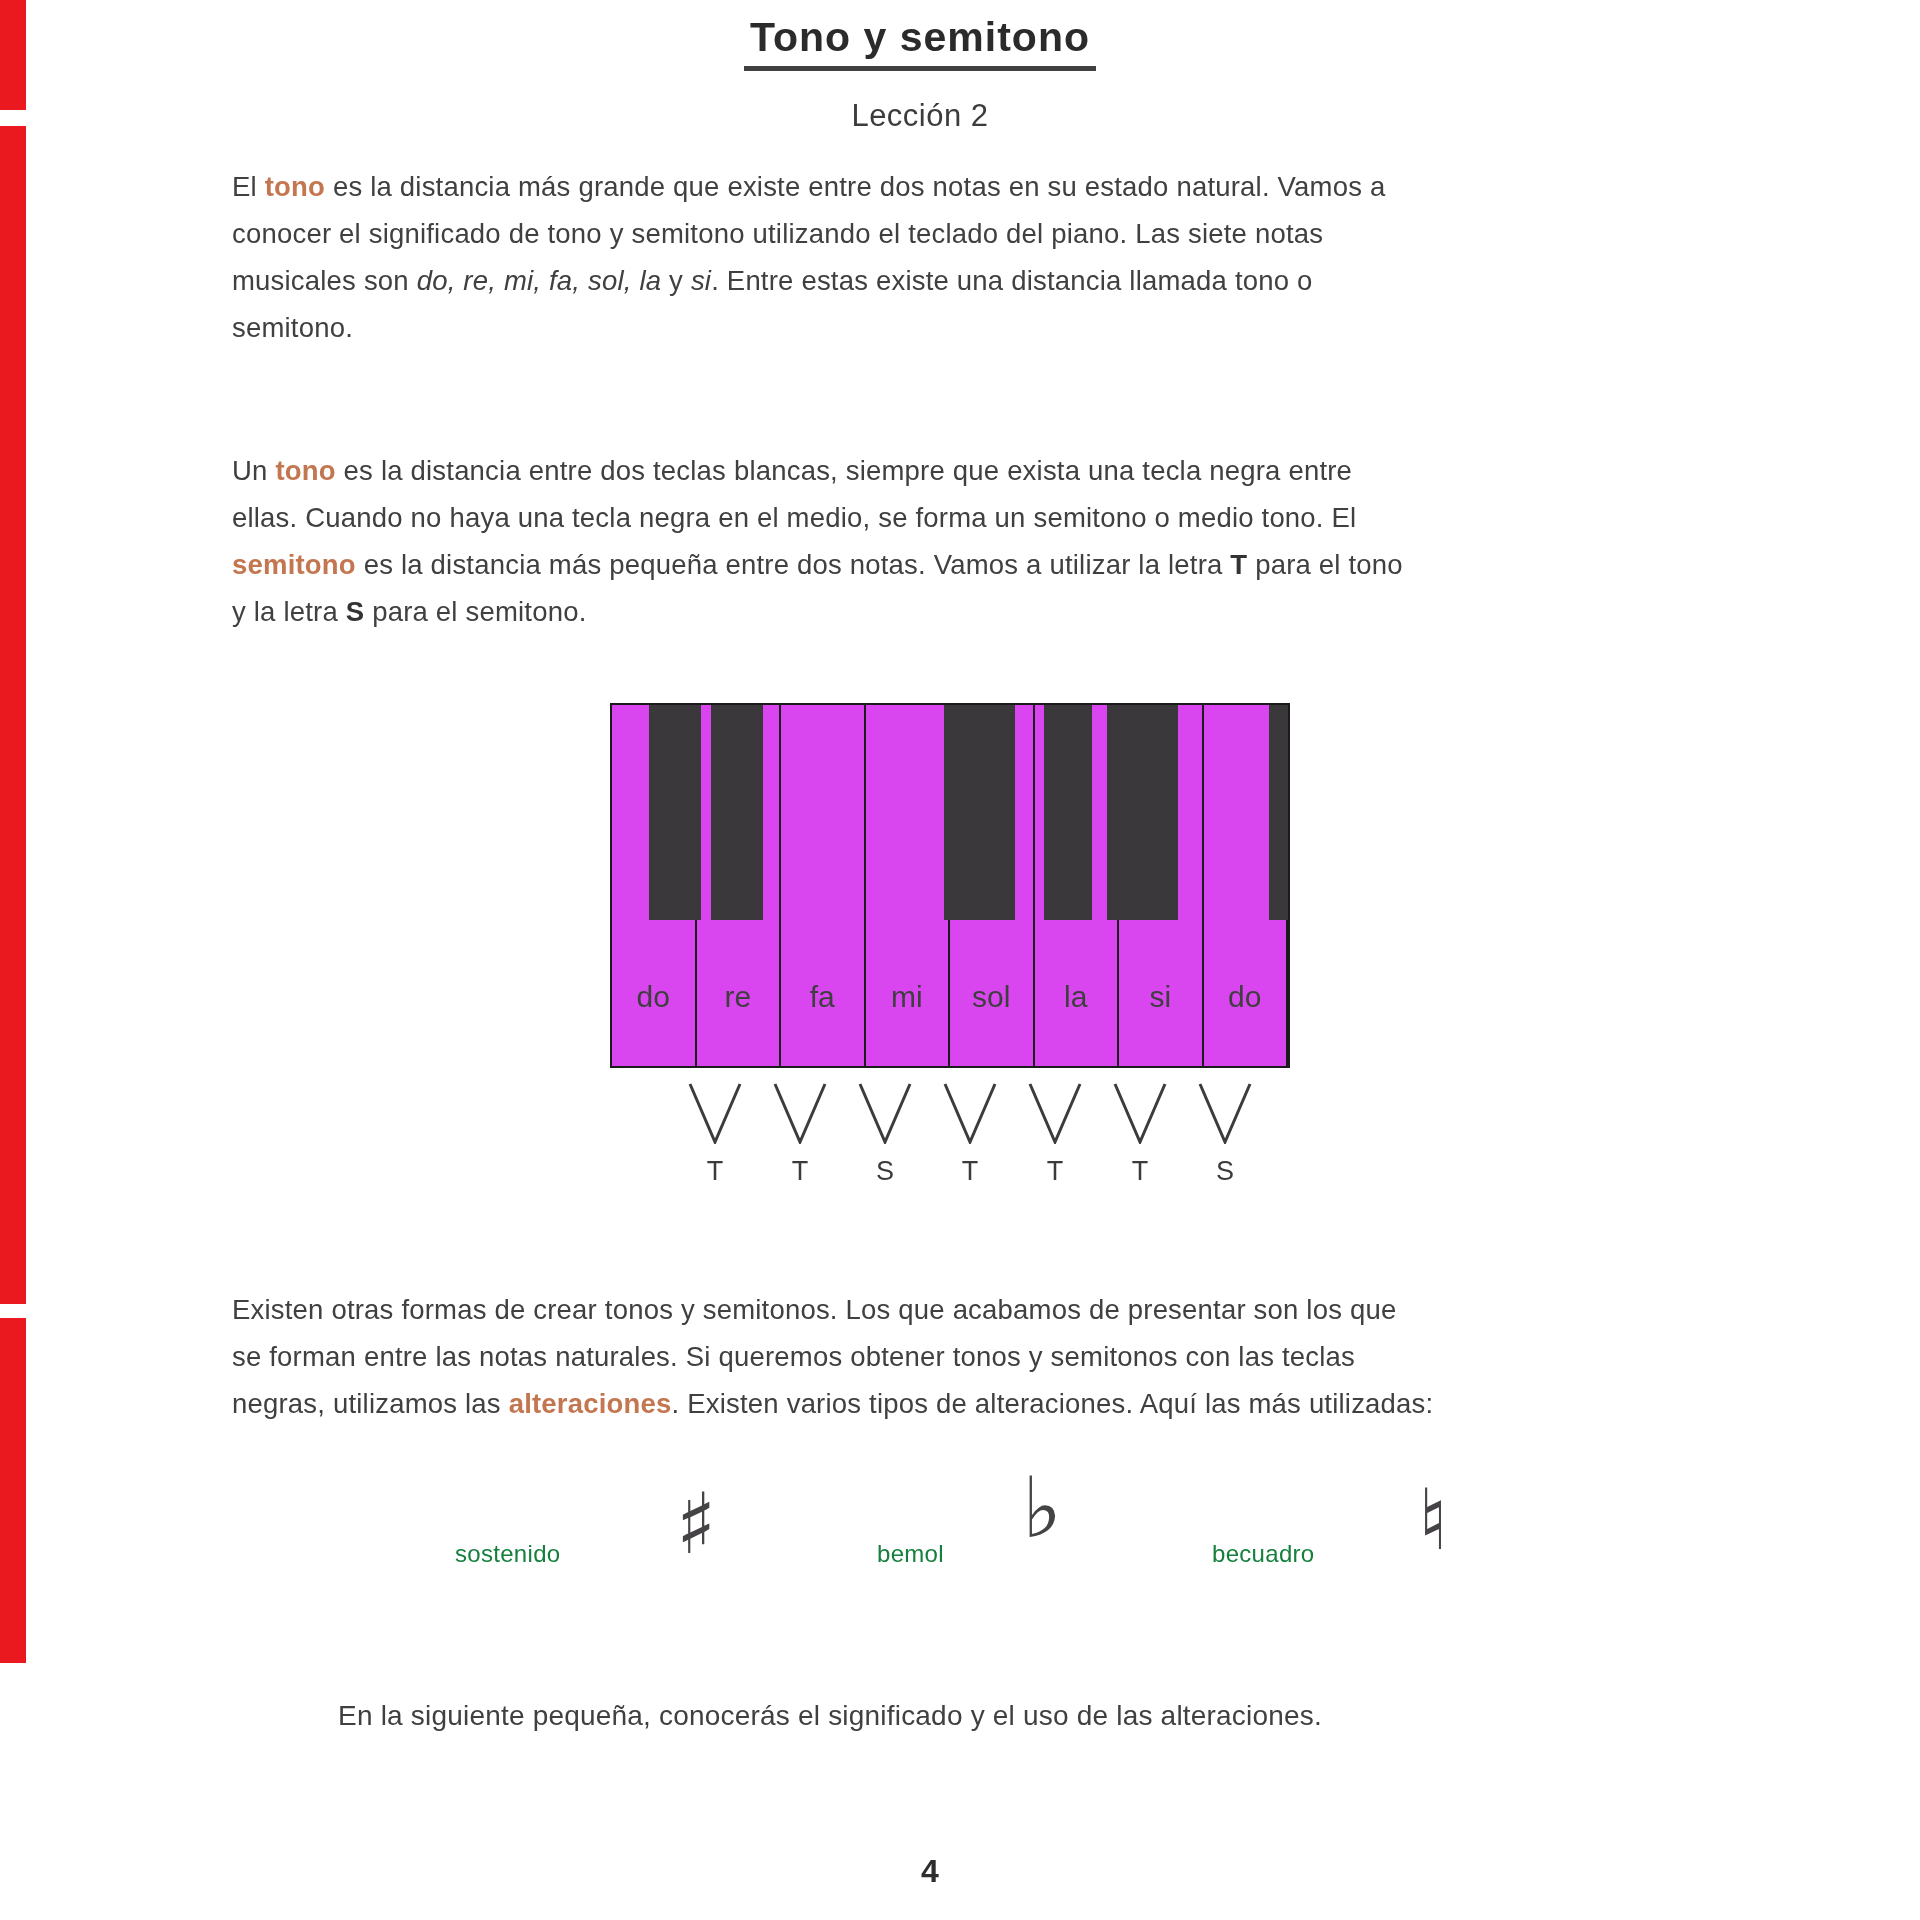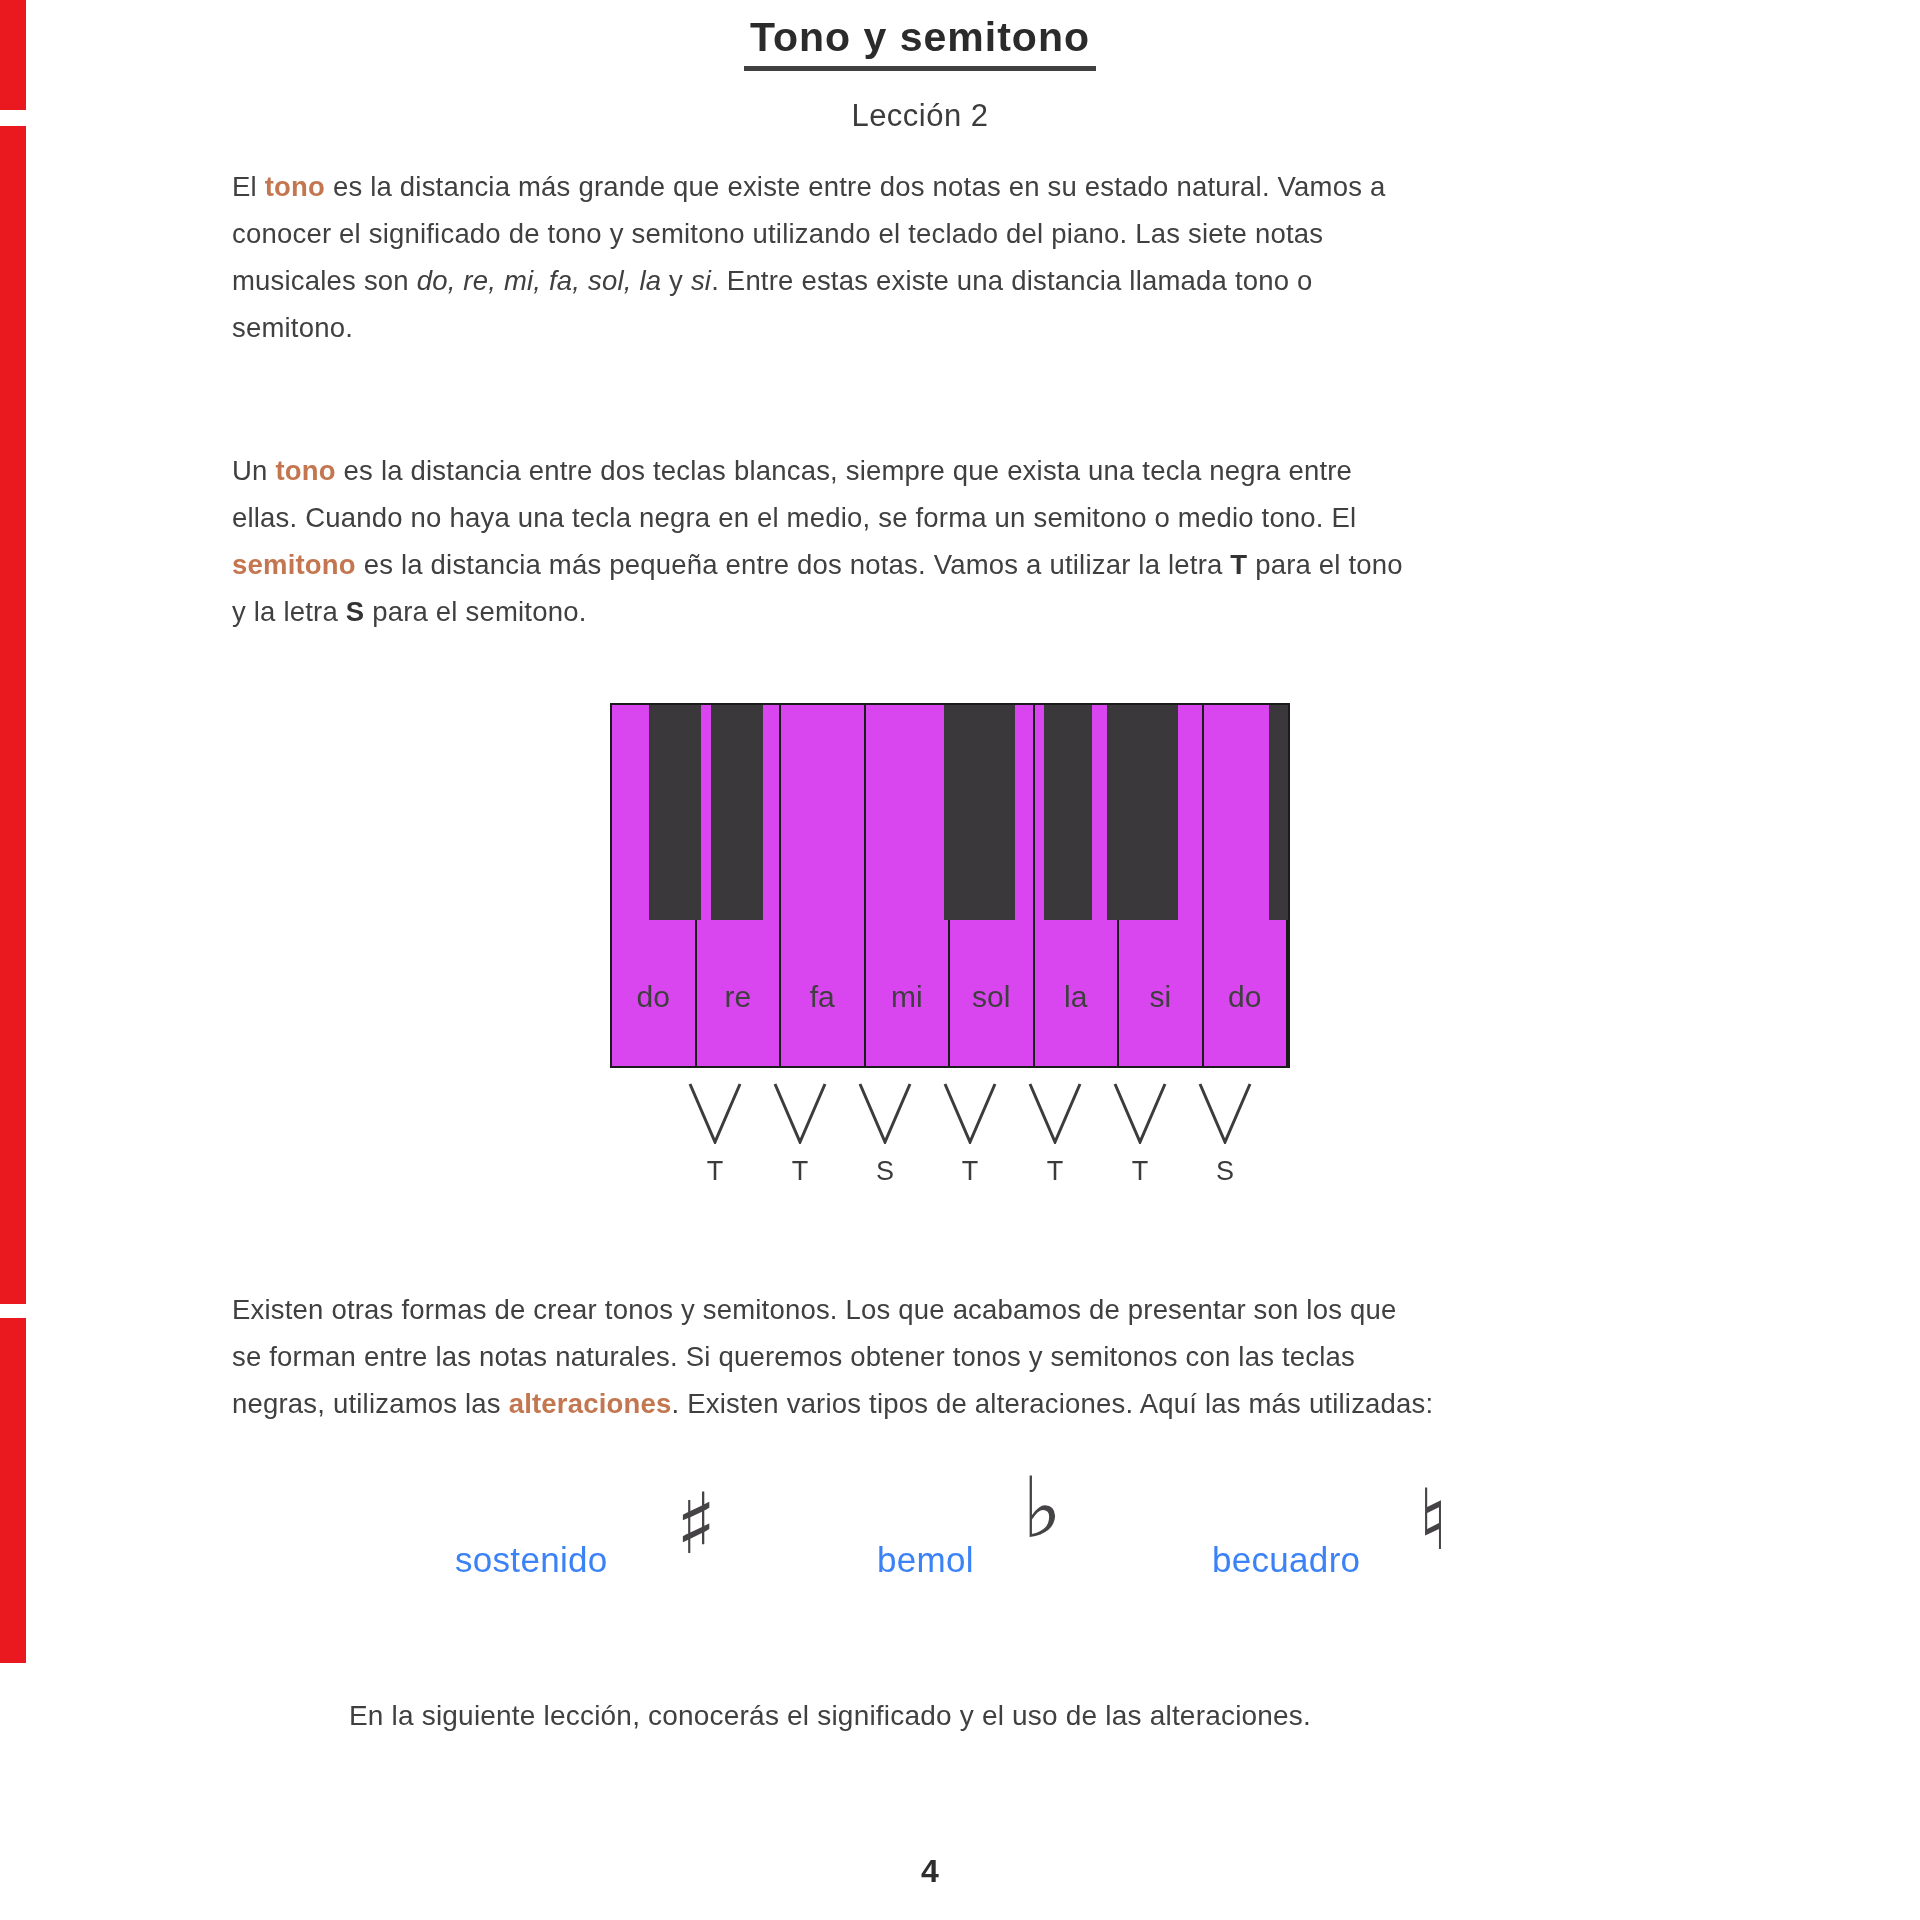--- a/index.html
+++ b/index.html
@@ -38,21 +38,21 @@
     position:absolute;bottom:52px;left:0;width:100%;text-align:center;
     font-size:30px;color:#3f3f3f;
   }
   .black-key{position:absolute;top:0;height:215px;background:#3a383a;z-index:2;}
   
   .iv-row{left:610px;top:1082px;width:680px;height:120px;}
   .interval{position:absolute;top:0;width:58px;text-align:center;}
   .interval svg{display:block;margin:0 auto;}
   .iv-letter{display:block;margin-top:12px;font-size:27px;color:#3b3b3b;}
   
-  .acc-label{font-size:35px;color:#3b82f6;letter-spacing:0.3px;}
+  .acc-label{font-size:24px;color:#15803d;letter-spacing:0.3px;}
   .acc-symbol{font-family:"DejaVu Sans",sans-serif;font-size:84px;line-height:1;color:#454345;}
   
   .closing{left:270px;top:1700px;width:1120px;text-align:center;font-size:28px;letter-spacing:0.2px;}
   .page-num{left:850px;top:1853px;width:160px;text-align:center;font-size:32px;font-weight:bold;color:#2e2e2e;}
 </style>
 </head>
 <body>
 
 <div class="abs scan-strip" style="top:0;height:110px;"></div>
 <div class="abs scan-strip" style="top:126px;height:1178px;"></div>
@@ -149,14 +149,14 @@
 
 <div class="abs acc-label" style="left:455px;top:1540px;">sostenido</div>
 <div class="abs acc-symbol" style="left:676px;top:1482px;">♯</div>
 
 <div class="abs acc-label" style="left:877px;top:1540px;">bemol</div>
 <div class="abs acc-symbol" style="left:1022px;top:1466px;">♭</div>
 
 <div class="abs acc-label" style="left:1212px;top:1540px;">becuadro</div>
 <div class="abs acc-symbol" style="left:1418px;top:1478px;">♮</div>
 
-<div class="abs closing">En la siguiente lección, conocerás el significado y el uso de las alteraciones.</div>
+<div class="abs closing">En la siguiente pequeña, conocerás el significado y el uso de las alteraciones.</div>
 <div class="abs page-num">4</div>
 
 </body></html>

